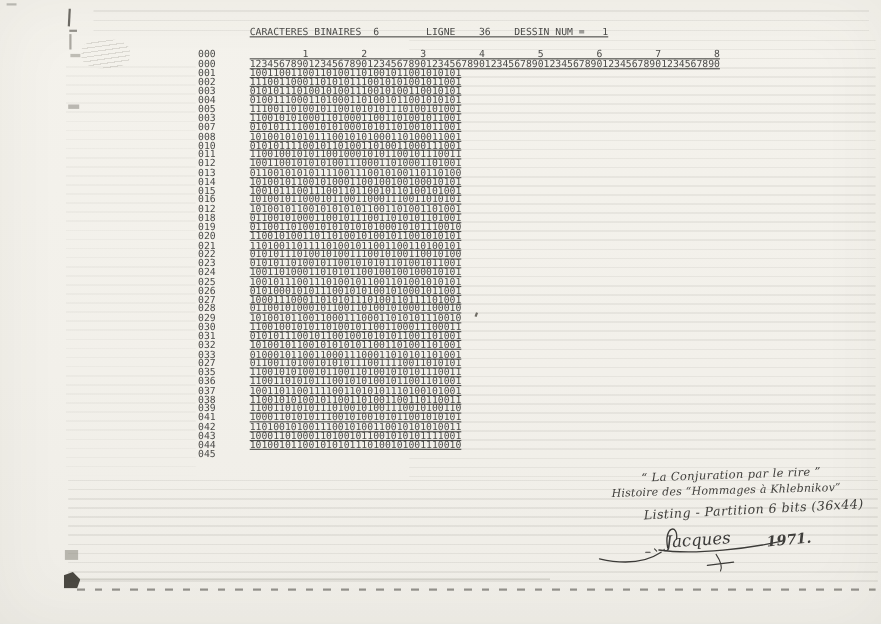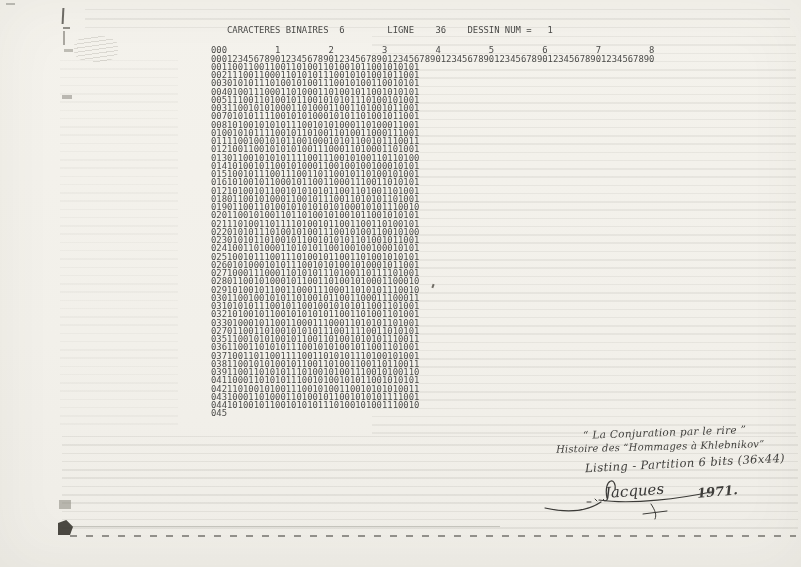--- a/index.html
+++ b/index.html
@@ -3,24 +3,24 @@
 <meta charset="utf-8">
 <style>
   html,body{margin:0;padding:0;background:#e9e8e3;}
   .paper{
     position:relative;width:801px;height:567px;overflow:hidden;
     background:linear-gradient(180deg,#f4f2ec 0%,#f2f0ea 60%,#efede7 100%);
     box-shadow:inset 0 0 60px rgba(90,85,70,.06);
     font-family:"DejaVu Sans Mono",monospace;
   }
   
-  .listing{position:absolute;left:180px;top:26px;color:#4a4a48;}
+  .listing{position:absolute;left:180px;top:26px;color:#4a4a48;text-decoration:underline;}
   .pline{height:8.26px;line-height:8.26px;font-size:8.9px;white-space:pre;letter-spacing:0;}
   .pline:nth-child(2){height:12px;}
-  .plabel{display:inline-block;width:47px;white-space:pre;vertical-align:top;text-align:right;}
+  .plabel{display:inline-block;width:47px;white-space:pre;vertical-align:top;}
   .pbits{white-space:pre;}
   
   .hand{
     position:absolute;color:#3f3e3b;font-family:"DejaVu Serif",serif;
     font-style:italic;white-space:nowrap;
   }
   .hand1{left:583px;top:426px;font-size:10.5px;transform:rotate(-2deg);letter-spacing:.3px;}
   .hand2{left:556px;top:441px;font-size:10px;transform:rotate(-1.5deg);letter-spacing:.2px;}
   .hand3{left:585px;top:456px;font-size:11.5px;transform:rotate(-3deg);letter-spacing:.4px;}
   .year{left:697px;top:484px;font-size:13px;transform:rotate(-5deg);font-weight:bold;}

